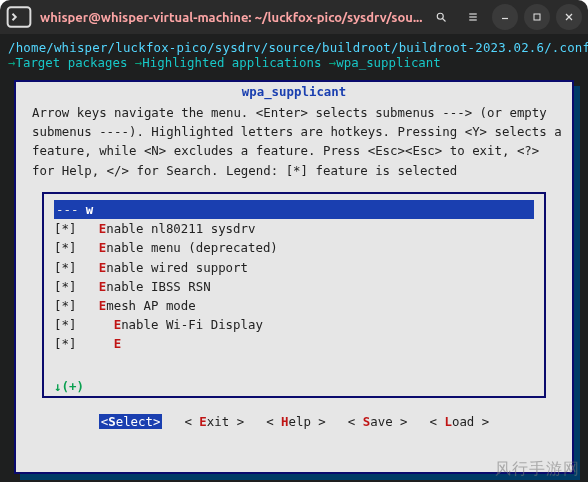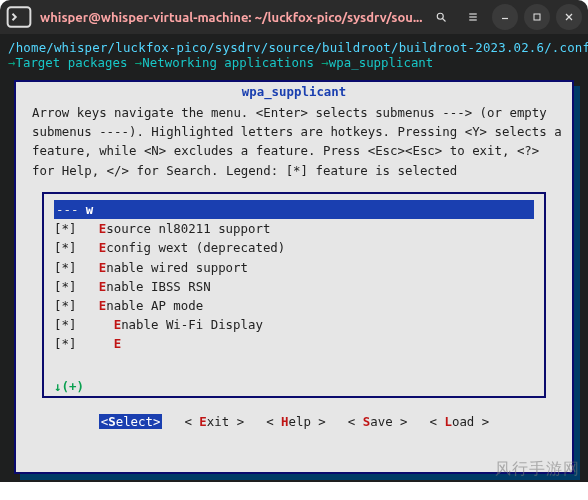--- a/index.html
+++ b/index.html
@@ -212,36 +212,36 @@
           <line x1="12" y1="4" x2="4" y2="12" stroke="#ddd" stroke-width="1.6"></line>
         </svg>
     </div>
   </div>
 </div>
 
 <div class="terminal">
   <div class="path-line">/home/whisper/luckfox-pico/sysdrv/source/buildroot/buildroot-2023.02.6/.config</div>
   <div class="crumb-line">
     <span class="arrow">→</span><span>Target packages</span>
-    <span> </span><span class="arrow">→</span><span>Networking applications</span>
+    <span> </span><span class="arrow">→</span><span>Highlighted applications</span>
     <span> </span><span class="arrow">→</span><span>wpa_supplicant</span>
   </div>
 
   <div class="dialog">
     <div class="dialog-title">wpa_supplicant</div>
     <div class="help-text">Arrow keys navigate the menu.  &lt;Enter&gt; selects submenus ---&gt; (or empty submenus ----).  Highlighted letters are hotkeys.  Pressing &lt;Y&gt; selects a feature, while &lt;N&gt; excludes a feature.  Press &lt;Esc&gt;&lt;Esc&gt; to exit, &lt;?&gt; for Help, &lt;/&gt; for Search.  Legend: [*] feature is selected</div>
 
     <div class="menu-box" id="menu-box">
 
       <div class="menu-item selected"><span class="prefix">--- </span><span class="hot">w</span></div>
-        <div class="menu-item"><span class="prefix">[*]   </span><span class="hot">E</span><span>source nl80211 support</span></div>
-        <div class="menu-item"><span class="prefix">[*]   </span><span class="hot">E</span><span>config wext (deprecated)</span></div>
+        <div class="menu-item"><span class="prefix">[*]   </span><span class="hot">E</span><span>nable nl80211 sysdrv</span></div>
+        <div class="menu-item"><span class="prefix">[*]   </span><span class="hot">E</span><span>nable menu (deprecated)</span></div>
         <div class="menu-item"><span class="prefix">[*]   </span><span class="hot">E</span><span>nable wired support</span></div>
         <div class="menu-item"><span class="prefix">[*]   </span><span class="hot">E</span><span>nable IBSS RSN</span></div>
-        <div class="menu-item"><span class="prefix">[*]   </span><span class="hot">E</span><span>nable AP mode</span></div>
+        <div class="menu-item"><span class="prefix">[*]   </span><span class="hot">E</span><span>mesh AP mode</span></div>
         <div class="menu-item"><span class="prefix">[*]     </span><span class="hot">E</span><span>nable Wi-Fi Display</span></div>
         <div class="menu-item"><span class="prefix">[*]     </span><span class="hot">E</span></div>
         <div class="scroll-ind">↓(+)</div>
     </div>
 
     <div class="button-row" id="button-row">
 
     <div class="dlg-btn active"><span>&lt;</span><span class="hot">S</span><span>elect&gt;</span></div>
         <div class="dlg-btn"><span>&lt; </span><span class="hot">E</span><span>xit &gt;</span></div>
         <div class="dlg-btn"><span>&lt; </span><span class="hot">H</span><span>elp &gt;</span></div>

